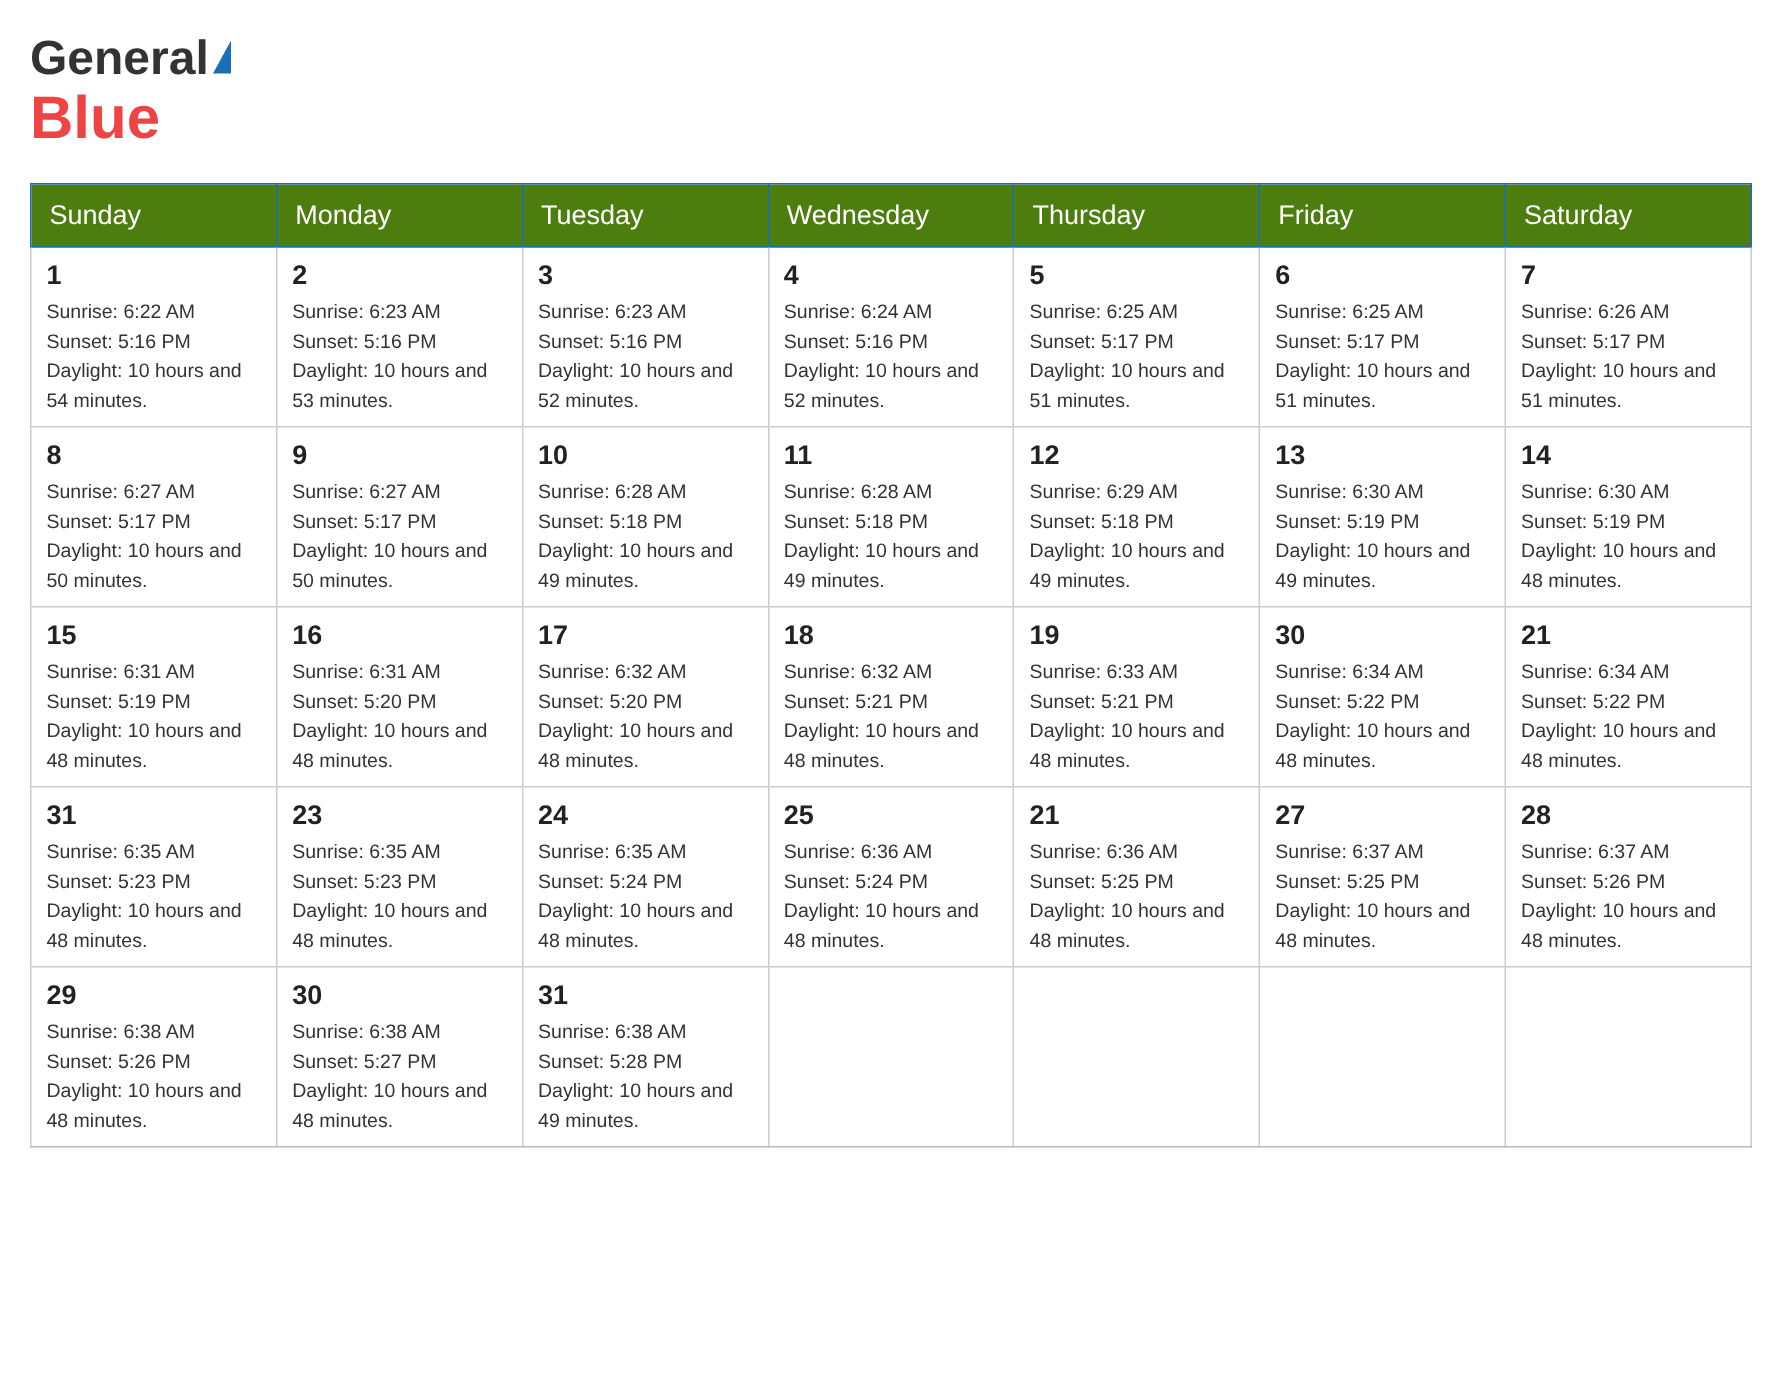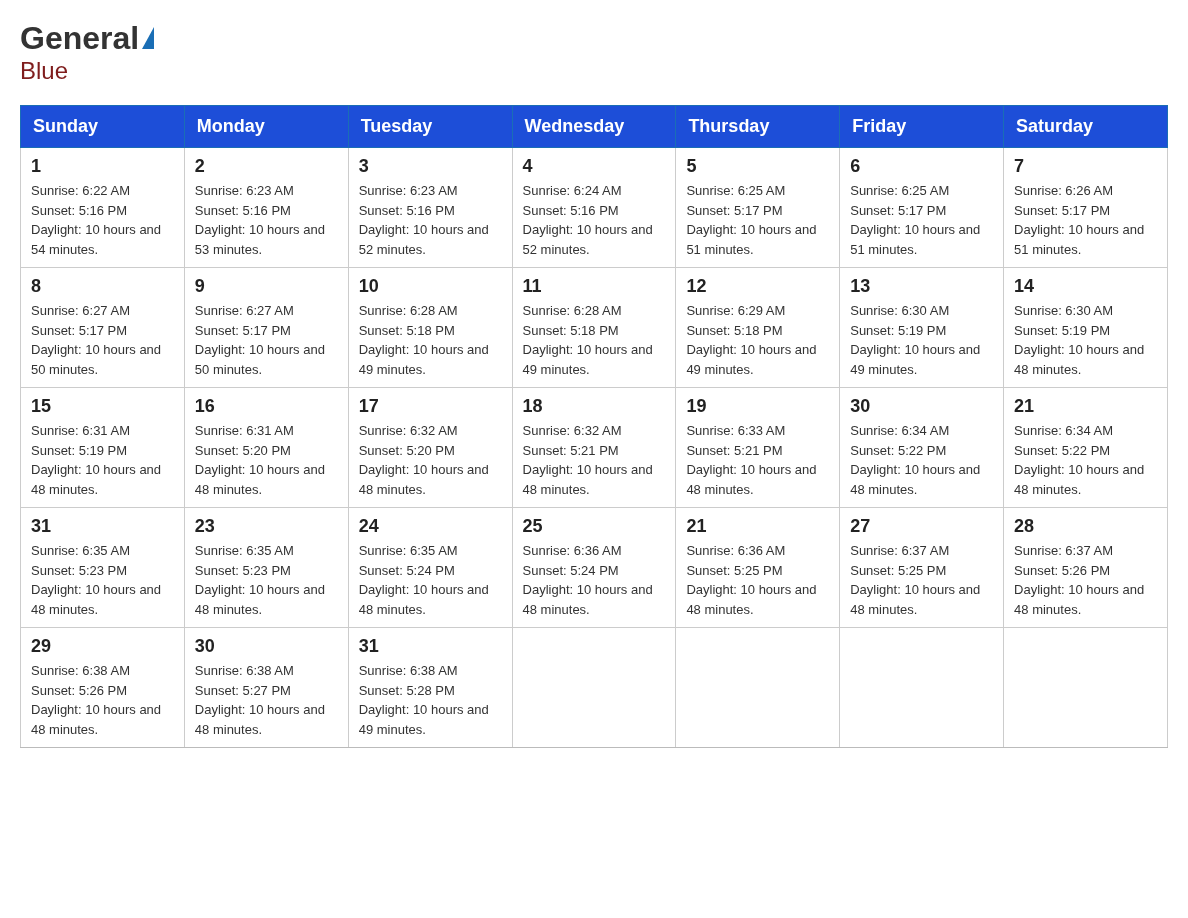--- a/index.html
+++ b/index.html
@@ -35,24 +35,24 @@
       font-size: 22px;
       color: #444;
       margin-top: 4px;
     }
     .calendar-table {
       width: 100%;
       border-collapse: collapse;
       border: 1px solid #bbb;
     }
     .calendar-table th {
-      background-color: #1d4ed8;
+      background-color: #4d7c0f;
       color: #fff;
       font-size: 18px;
-      font-weight: bold;
+      font-weight: normal;
       padding: 10px 12px;
       text-align: left;
       border: 1px solid #1a6eb5;
     }
     .calendar-table td {
       vertical-align: top;
       padding: 8px 10px;
       border: 1px solid #ccc;
       width: calc(100% / 7);
       min-height: 110px;
@@ -78,21 +78,21 @@
 </head>
 <body>
 
 <div class="header">
   <div class="logo">
     <div style="display:flex; align-items:center;">
       <span style="font-size:32px; font-weight:bold; color:#333;">General</span>
       <span style="display:inline-block; width:0; height:0; border-left:12px solid transparent; border-bottom:22px solid #1a6eb5; margin-left:3px; margin-bottom:2px;"></span>
     </div>
     <div>
-      <span style="font-size:24px; font-weight:normal; color:#7f1d1d;">Blue</span>
+      <span style="font-size:40px; font-weight:bold; color:#ef4444;">Blue</span>
     </div>
   </div>
   <div class="title-block">
     <div class="month-title"></div>
     <div class="location"></div>
   </div>
 </div>
 
 <table class="calendar-table">
   <thead>

